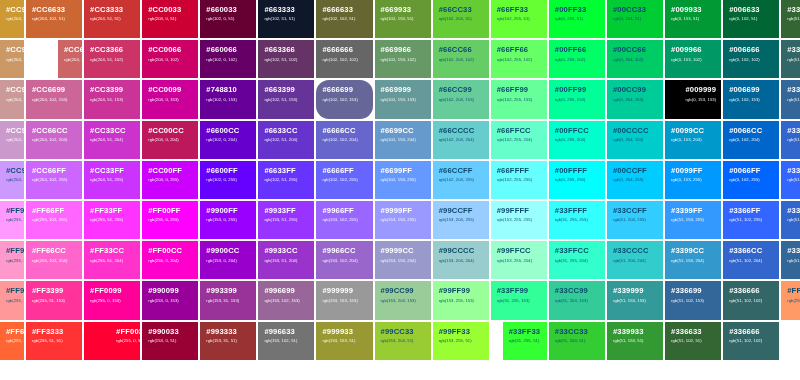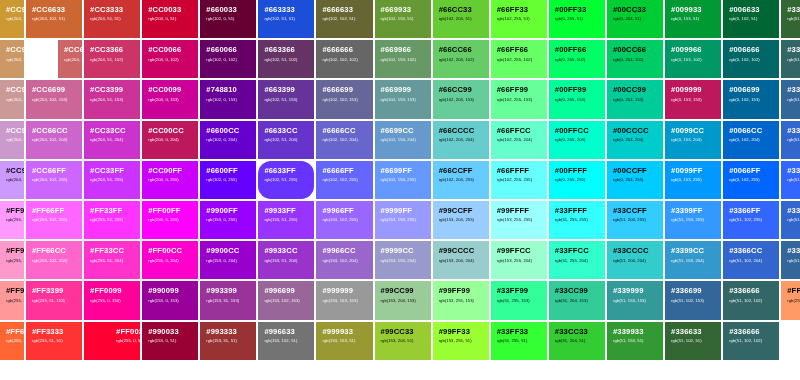--- a/index.html
+++ b/index.html
@@ -36,21 +36,21 @@
   }
   .rgb {
     display: block;
     margin-top: 3.5px;
     font-size: 4.2px;
     font-weight: normal;
     letter-spacing: 0.05px;
     white-space: nowrap;
     opacity: .92;
   }
-  .dark  { color: #000000; }
+  .dark  { color: #0c4a6e; }
   .light { color: #ffffff; }
 </style>
 </head>
 <body>
 
 <div id="grid">
     <div class="cell light" style="background: rgb(204, 153, 51);">
       <span class="hex">#CC9933</span>
       <span class="rgb">rgb(204, 153, 51)</span>
     </div>
@@ -63,21 +63,21 @@
       <span class="rgb">rgb(204, 51, 51)</span>
     </div>
     <div class="cell light" style="background: rgb(204, 0, 51);">
       <span class="hex">#CC0033</span>
       <span class="rgb">rgb(204, 0, 51)</span>
     </div>
     <div class="cell light" style="background: rgb(102, 0, 51);">
       <span class="hex">#660033</span>
       <span class="rgb">rgb(102, 0, 51)</span>
     </div>
-    <div class="cell light" style="background: #1d4ed8;">
+    <div class="cell light" style="background: #0f172a;">
       <span class="hex">#663333</span>
       <span class="rgb">rgb(102, 51, 51)</span>
     </div>
     <div class="cell light" style="background: rgb(102, 102, 51);">
       <span class="hex">#666633</span>
       <span class="rgb">rgb(102, 102, 51)</span>
     </div>
     <div class="cell light" style="background: rgb(102, 153, 51);">
       <span class="hex">#669933</span>
       <span class="rgb">rgb(102, 153, 51)</span>
@@ -187,21 +187,21 @@
       <span class="rgb">rgb(204, 0, 153)</span>
     </div>
     <div class="cell light" style="background: rgb(102, 0, 153);">
       <span class="hex">#748810</span>
       <span class="rgb">rgb(102, 0, 153)</span>
     </div>
     <div class="cell light" style="background: rgb(102, 51, 153);">
       <span class="hex">#663399</span>
       <span class="rgb">rgb(102, 51, 153)</span>
     </div>
-    <div class="cell light" style="background: rgb(102, 102, 153);">
+    <div class="cell light" style="background: rgb(102, 102, 153); border-radius: 13px;">
       <span class="hex">#666699</span>
       <span class="rgb">rgb(102, 102, 153)</span>
     </div>
     <div class="cell light" style="background: rgb(102, 153, 153);">
       <span class="hex">#669999</span>
       <span class="rgb">rgb(102, 153, 153)</span>
     </div>
     <div class="cell dark" style="background: rgb(102, 204, 153);">
       <span class="hex">#66CC99</span>
       <span class="rgb">rgb(102, 204, 153)</span>
@@ -211,21 +211,21 @@
       <span class="rgb">rgb(102, 255, 153)</span>
     </div>
     <div class="cell dark" style="background: rgb(0, 255, 153);">
       <span class="hex">#00FF99</span>
       <span class="rgb">rgb(0, 255, 153)</span>
     </div>
     <div class="cell dark" style="background: rgb(0, 204, 153);">
       <span class="hex">#00CC99</span>
       <span class="rgb">rgb(0, 204, 153)</span>
     </div>
-    <div class="cell light" style="background: #be185d;">
+    <div class="cell light" style="background: #000000; text-align: right;">
       <span class="hex">#009999</span>
       <span class="rgb">rgb(0, 153, 153)</span>
     </div>
     <div class="cell light" style="background: rgb(0, 102, 153);">
       <span class="hex">#006699</span>
       <span class="rgb">rgb(0, 102, 153)</span>
     </div>
     <div class="cell light" style="background: rgb(51, 102, 153);">
       <span class="hex">#336699</span>
       <span class="rgb">rgb(51, 102, 153)</span>
@@ -303,21 +303,21 @@
       <span class="rgb">rgb(204, 51, 255)</span>
     </div>
     <div class="cell light" style="background: rgb(204, 0, 255);">
       <span class="hex">#CC00FF</span>
       <span class="rgb">rgb(204, 0, 255)</span>
     </div>
     <div class="cell light" style="background: rgb(102, 0, 255);">
       <span class="hex">#6600FF</span>
       <span class="rgb">rgb(102, 0, 255)</span>
     </div>
-    <div class="cell light" style="background: rgb(102, 51, 255); border-radius: 13px;">
+    <div class="cell light" style="background: rgb(102, 51, 255);">
       <span class="hex">#6633FF</span>
       <span class="rgb">rgb(102, 51, 255)</span>
     </div>
     <div class="cell light" style="background: rgb(102, 102, 255);">
       <span class="hex">#6666FF</span>
       <span class="rgb">rgb(102, 102, 255)</span>
     </div>
     <div class="cell light" style="background: rgb(102, 153, 255);">
       <span class="hex">#6699FF</span>
       <span class="rgb">rgb(102, 153, 255)</span>
@@ -559,21 +559,21 @@
       <span class="rgb">rgb(153, 153, 51)</span>
     </div>
     <div class="cell dark" style="background: rgb(153, 204, 51);">
       <span class="hex">#99CC33</span>
       <span class="rgb">rgb(153, 204, 51)</span>
     </div>
     <div class="cell dark" style="background: rgb(153, 255, 51);">
       <span class="hex">#99FF33</span>
       <span class="rgb">rgb(153, 255, 51)</span>
     </div>
-    <div class="cell dark" style="background: rgb(51, 255, 51);">
+    <div class="cell dark" style="background: rgb(51, 255, 51); margin-left: 12px;">
       <span class="hex">#33FF33</span>
       <span class="rgb">rgb(51, 255, 51)</span>
     </div>
     <div class="cell dark" style="background: rgb(51, 204, 51);">
       <span class="hex">#33CC33</span>
       <span class="rgb">rgb(51, 204, 51)</span>
     </div>
     <div class="cell light" style="background: rgb(51, 153, 51);">
       <span class="hex">#339933</span>
       <span class="rgb">rgb(51, 153, 51)</span>

